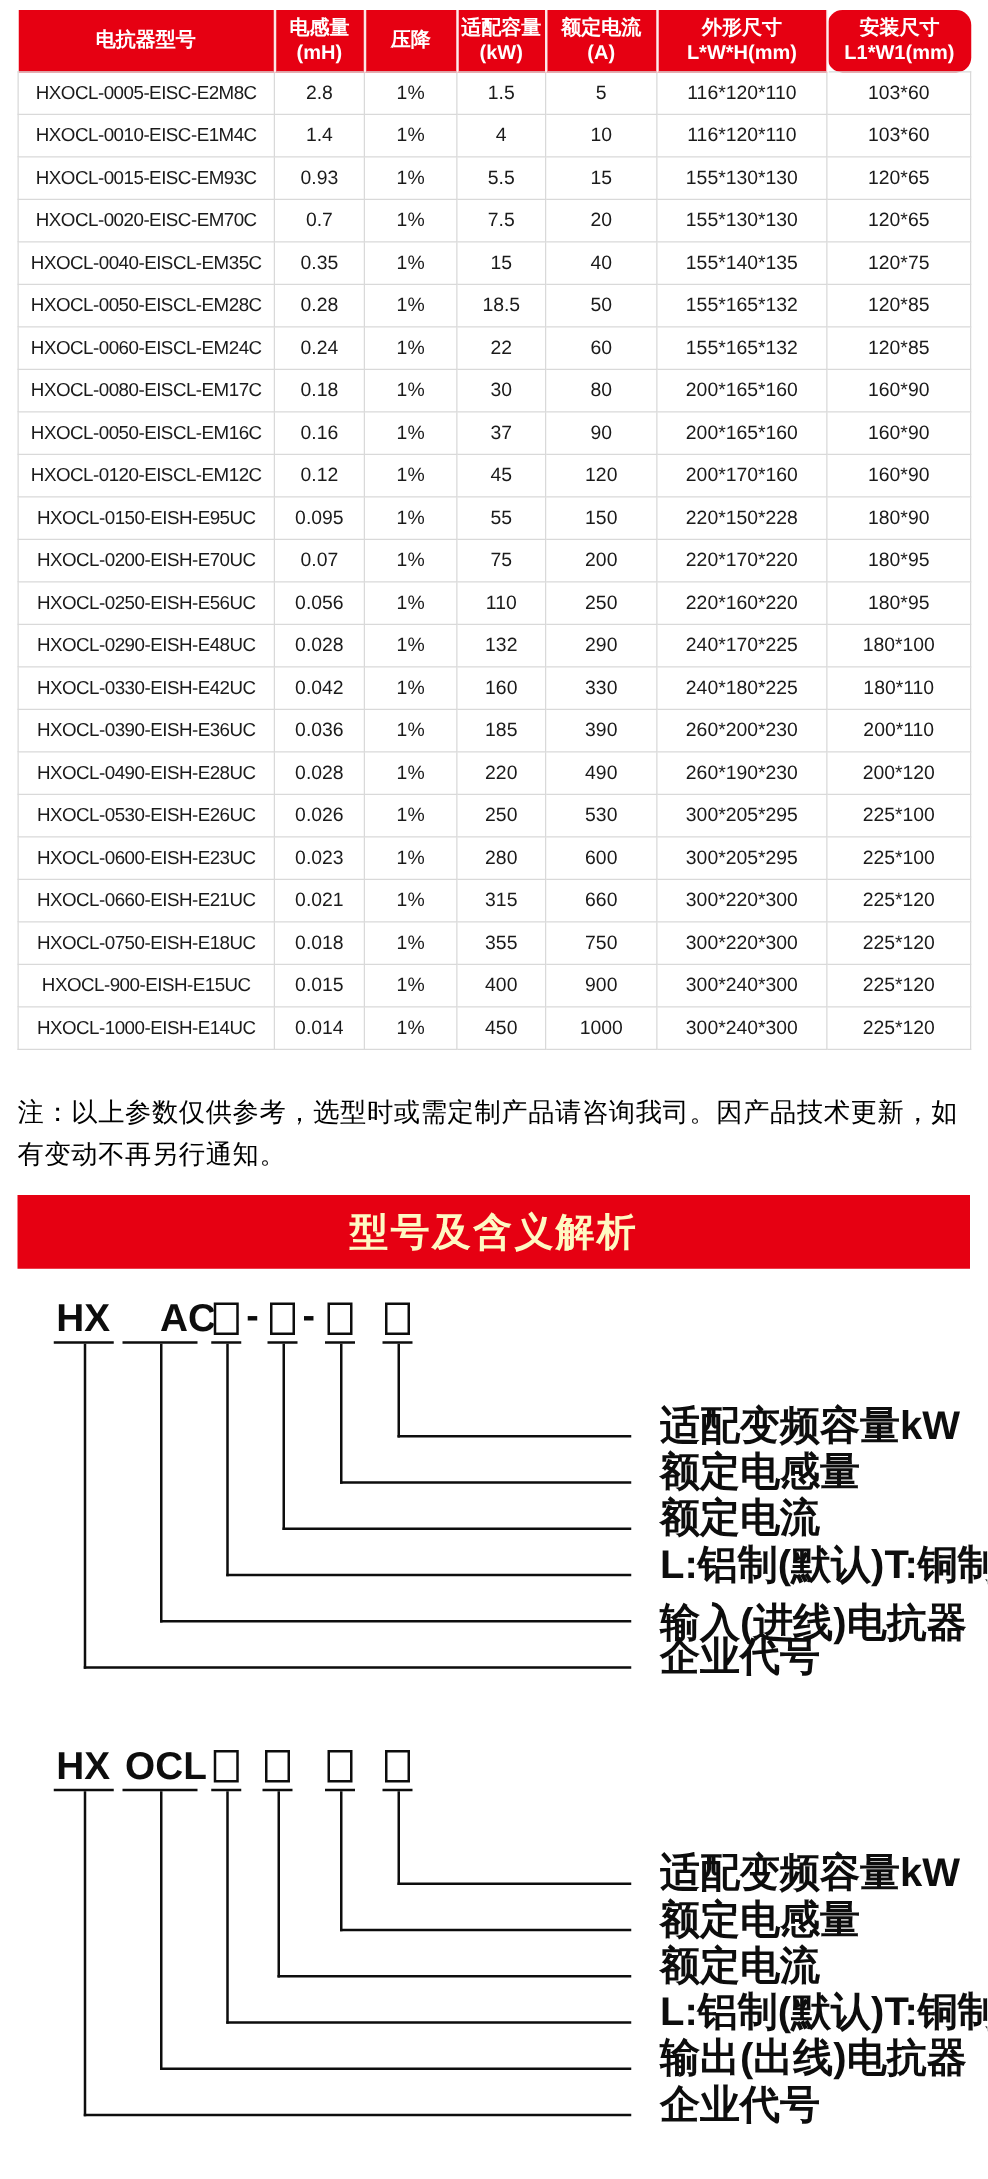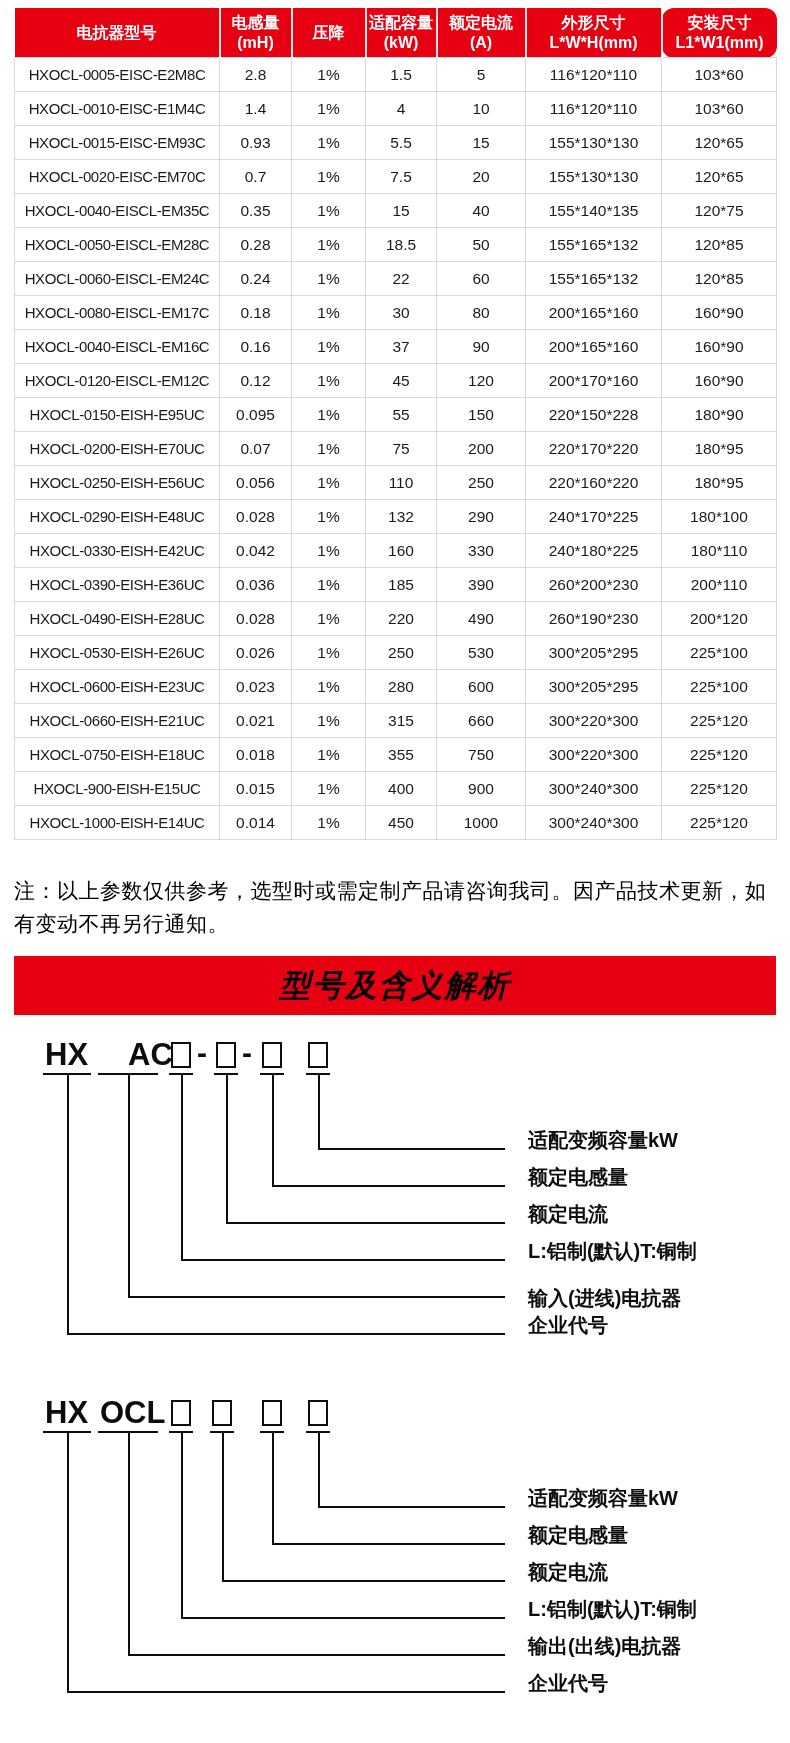--- a/index.html
+++ b/index.html
@@ -13,33 +13,33 @@
   table.spec th:last-child{border-right:none;border-radius:12px;}
   table.spec td{border:1px solid #d9d9d9;text-align:center;vertical-align:middle;
       height:33px;font-size:15.5px;color:#1a1a1a;padding:0 1px;white-space:nowrap;}
   table.spec td.model{letter-spacing:-0.4px;font-size:15px;}
   
   .note{margin:34px 14px 0 14px;font-size:21px;line-height:33px;color:#000;
         letter-spacing:0.5px;}
   
   .banner{margin:16px 14px 0 14px;height:59px;background:#e60012;display:flex;
         align-items:center;justify-content:center;}
-  .banner span{color:#000000;font-size:31px;font-weight:bold;letter-spacing:2px;font-style:italic;}
+  .banner span{color:#fef9c3;font-size:31px;font-weight:bold;letter-spacing:2px;}
   
   .diagram{position:relative;width:790px;height:312px;}
   .diagram .mtext{position:absolute;top:0;font-size:31px;font-weight:600;
         color:#0d0d0d;white-space:nowrap;}
   .diagram .mbox{position:absolute;top:5px;width:20px;height:26px;
         border:2px solid #0d0d0d;box-sizing:border-box;background:#fff;}
   .diagram .mdash{position:absolute;top:-1px;font-size:30px;font-weight:600;
         color:#0d0d0d;width:14px;text-align:center;}
   .diagram .uline{position:absolute;height:0;border-top:2px solid #0d0d0d;}
   .diagram .elbow{position:absolute;border-left:2px solid #0d0d0d;
         border-bottom:2px solid #0d0d0d;box-sizing:border-box;}
-  .diagram .dlabel{position:absolute;left:528px;font-size:20px;font-weight:600;
+  .diagram .dlabel{position:absolute;left:528px;font-size:32px;font-weight:600;
         line-height:34px;color:#0d0d0d;white-space:nowrap;}
   .d1{margin-top:22px;}
   .d2{margin-top:46px;}
 </style>
 </head>
 <body>
 
 <div class="page">
 
   <table class="spec">
@@ -149,21 +149,21 @@
         <tr>
           <td class="model">HXOCL-0080-EISCL-EM17C</td>
           <td>0.18</td>
           <td>1%</td>
           <td>30</td>
           <td>80</td>
           <td>200*165*160</td>
           <td>160*90</td>
         </tr>
         <tr>
-          <td class="model">HXOCL-0040-EISCL-EM16C</td>
+          <td class="model">HXOCL-0050-EISCL-EM16C</td>
           <td>0.16</td>
           <td>1%</td>
           <td>37</td>
           <td>90</td>
           <td>200*165*160</td>
           <td>160*90</td>
         </tr>
         <tr>
           <td class="model">HXOCL-0120-EISCL-EM12C</td>
           <td>0.12</td>

